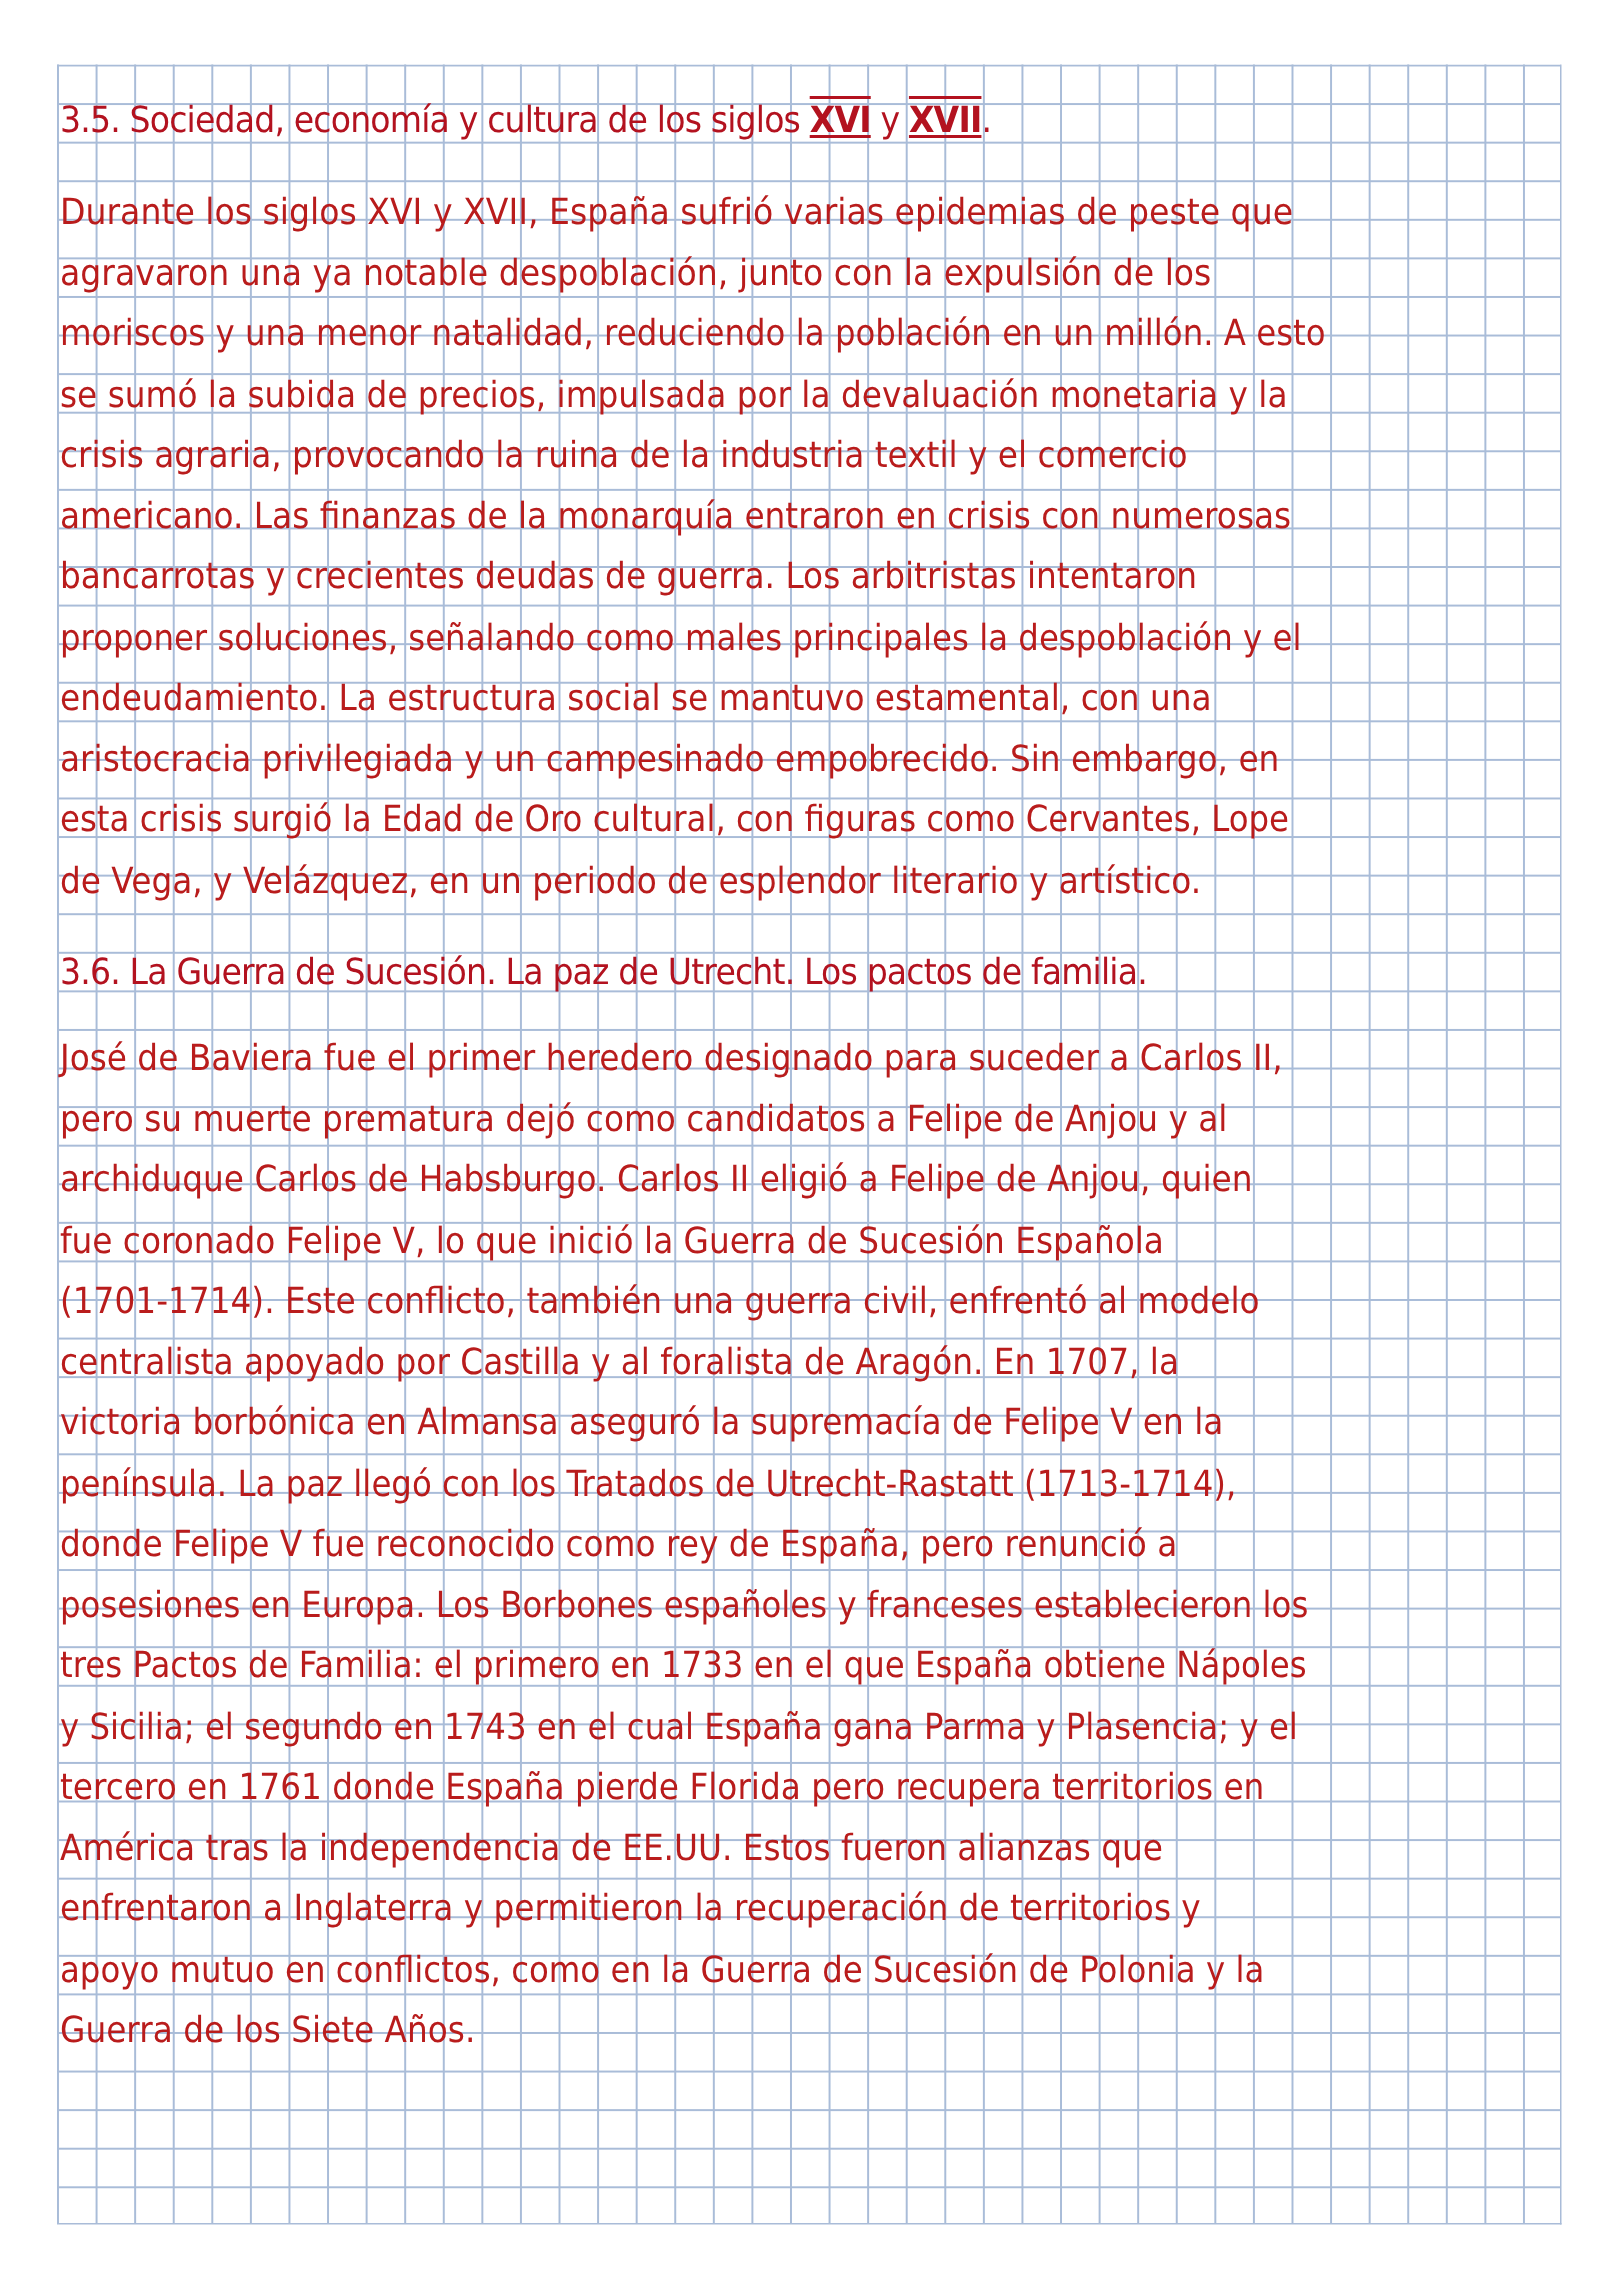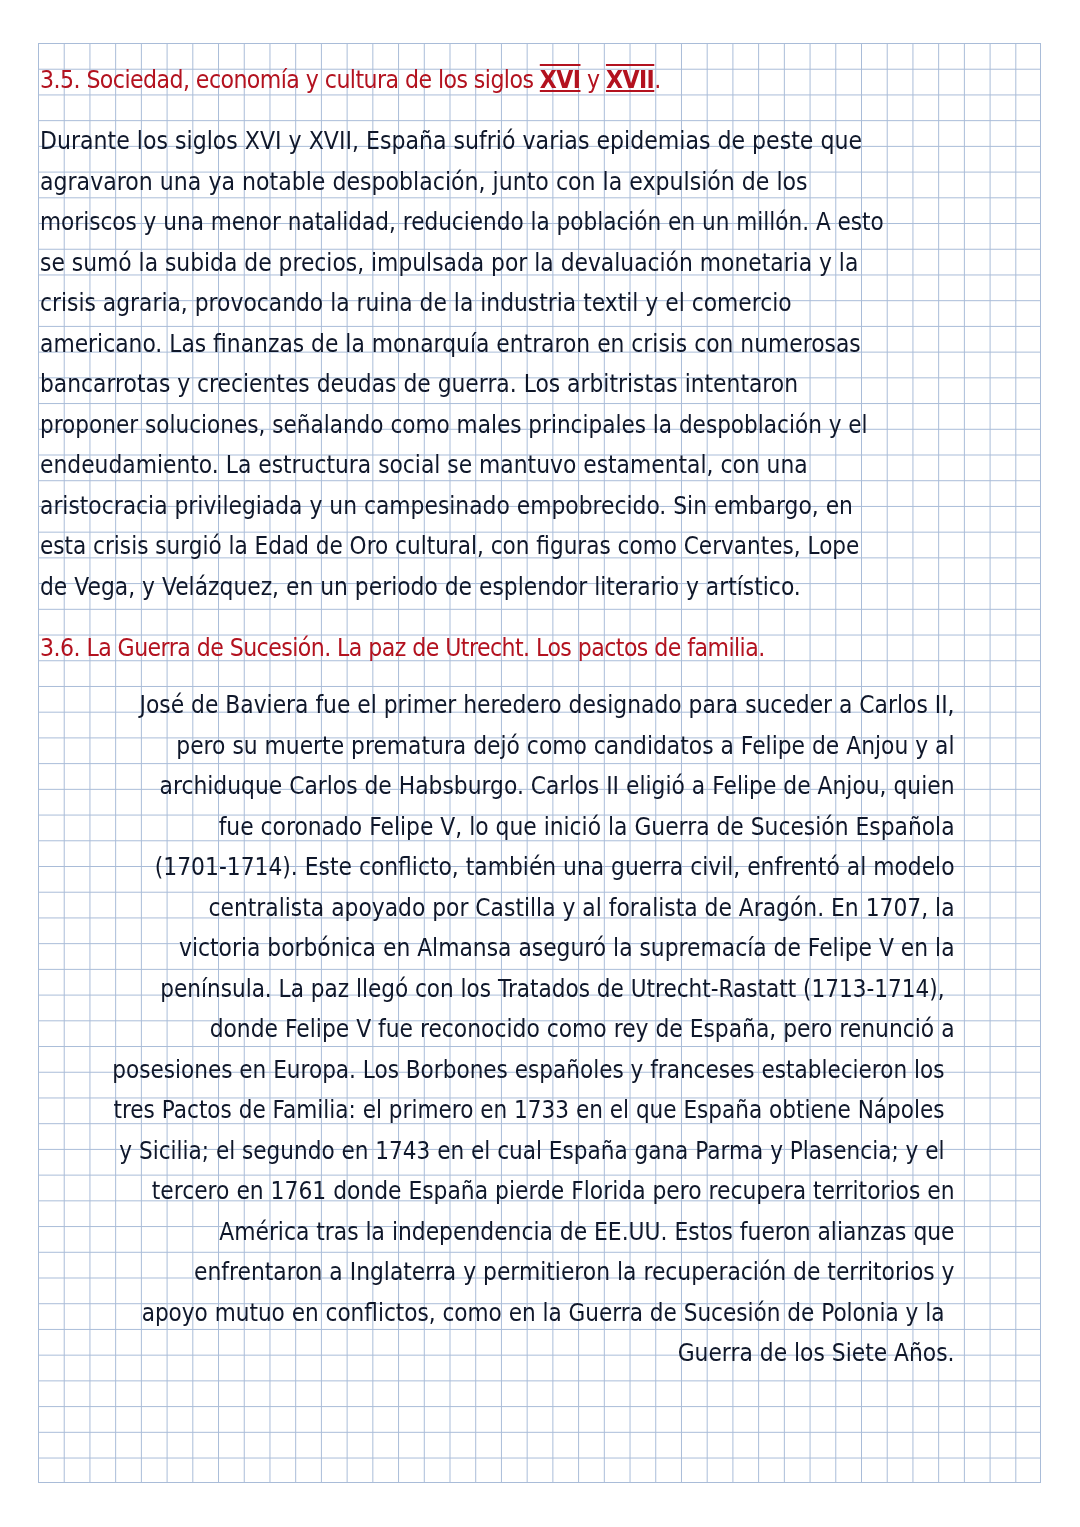--- a/index.html
+++ b/index.html
@@ -19,21 +19,21 @@
       position: absolute; left: 40px;
       color: #b3121f;
       font-family: "DejaVu Sans", sans-serif;
       font-size: 24px; letter-spacing: -0.6px;
       white-space: nowrap;
       transform: scaleX(0.92); transform-origin: left center;
     }
     .heading .roman { text-decoration: underline overline; font-weight: bold; }
     .para {
       position: absolute; left: 40px; width: 1005px;
-      color: #0f172a;
+      color: #b91c1c;
       font-family: "DejaVu Sans", sans-serif;
       font-size: 24px;
       margin: 0;
     }
     .line {
       display: block; height: 40.5px; line-height: 40.5px; white-space: nowrap;
       transform-origin: left center;
     }
   </style>
 </head>
@@ -55,21 +55,21 @@
   <span class="line" style="transform:scaleX(0.91)">bancarrotas y crecientes deudas de guerra. Los arbitristas intentaron</span>
   <span class="line" style="transform:scaleX(0.90)">proponer soluciones, señalando como males principales la despoblación y el</span>
   <span class="line" style="transform:scaleX(0.91)">endeudamiento. La estructura social se mantuvo estamental, con una</span>
   <span class="line" style="transform:scaleX(0.91)">aristocracia privilegiada y un campesinado empobrecido. Sin embargo, en</span>
   <span class="line" style="transform:scaleX(0.90)">esta crisis surgió la Edad de Oro cultural, con figuras como Cervantes, Lope</span>
   <span class="line" style="transform:scaleX(0.91)">de Vega, y Velázquez, en un periodo de esplendor literario y artístico.</span>
 </div>
 
 <div class="heading" style="top:634px;">3.6. La Guerra de Sucesión. La paz de Utrecht. Los pactos de familia.</div>
 
-<div class="para" style="top:685px;text-align:right;">
+<div class="para" style="top:685px;">
   <span class="line" style="transform:scaleX(0.91)">José de Baviera fue el primer heredero designado para suceder a Carlos II,</span>
   <span class="line" style="transform:scaleX(0.91)">pero su muerte prematura dejó como candidatos a Felipe de Anjou y al</span>
   <span class="line" style="transform:scaleX(0.91)">archiduque Carlos de Habsburgo. Carlos II eligió a Felipe de Anjou, quien</span>
   <span class="line" style="transform:scaleX(0.91)">fue coronado Felipe V, lo que inició la Guerra de Sucesión Española</span>
   <span class="line" style="transform:scaleX(0.91)">(1701-1714). Este conflicto, también una guerra civil, enfrentó al modelo</span>
   <span class="line" style="transform:scaleX(0.91)">centralista apoyado por Castilla y al foralista de Aragón. En 1707, la</span>
   <span class="line" style="transform:scaleX(0.91)">victoria borbónica en Almansa aseguró la supremacía de Felipe V en la</span>
   <span class="line" style="transform:scaleX(0.90)">península. La paz llegó con los Tratados de Utrecht-Rastatt (1713-1714),</span>
   <span class="line" style="transform:scaleX(0.91)">donde Felipe V fue reconocido como rey de España, pero renunció a</span>
   <span class="line" style="transform:scaleX(0.90)">posesiones en Europa. Los Borbones españoles y franceses establecieron los</span>

